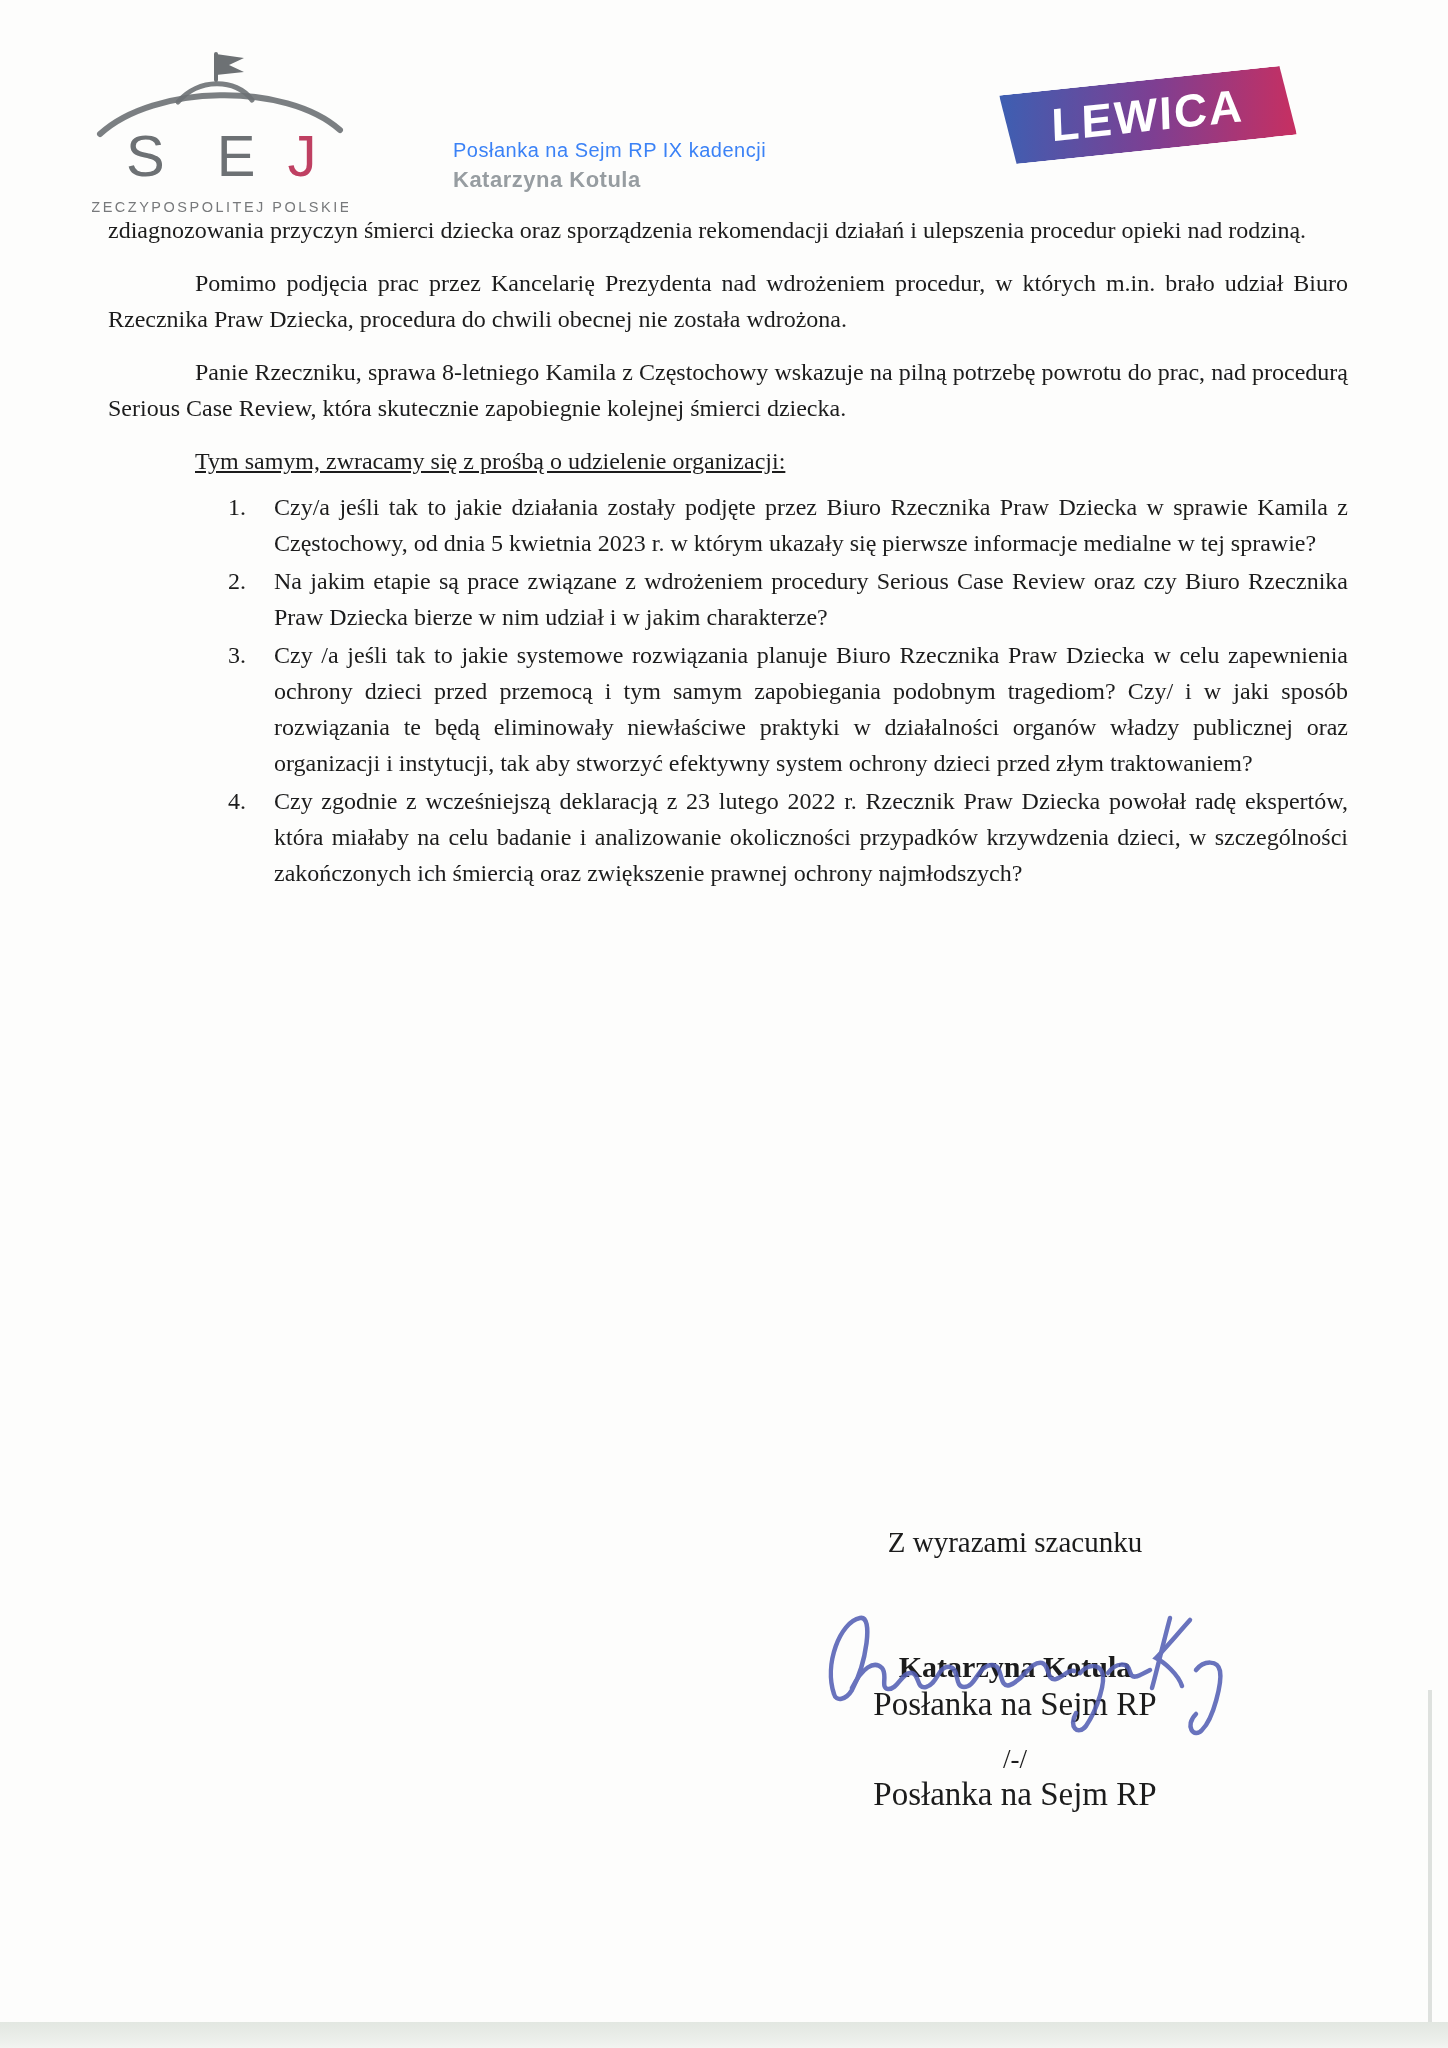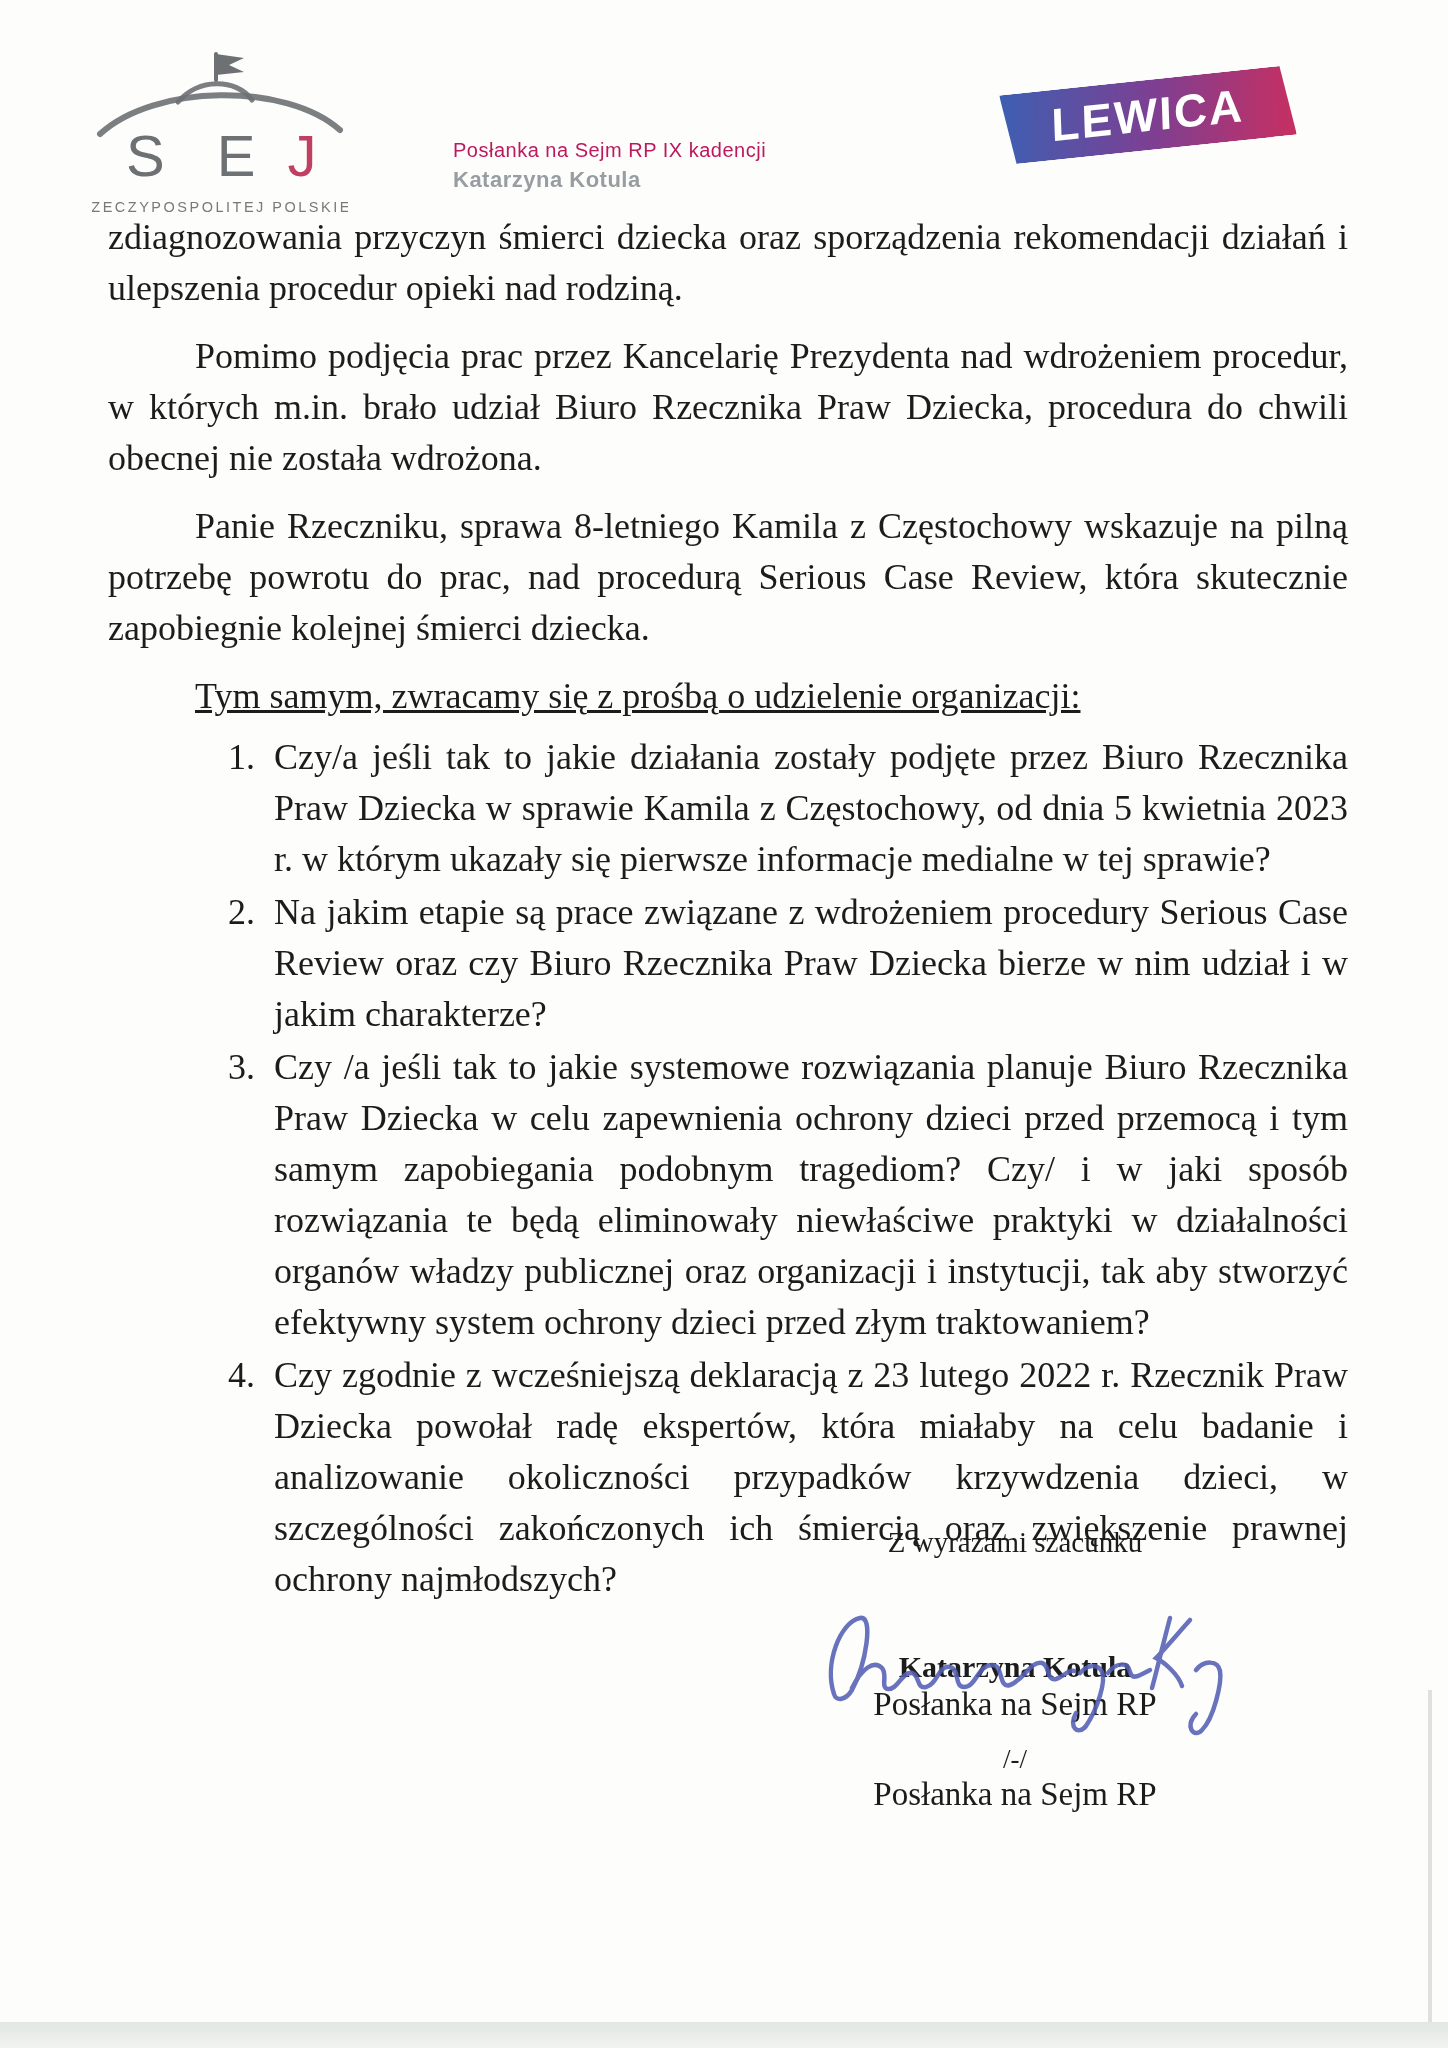--- a/index.html
+++ b/index.html
@@ -9,40 +9,40 @@
     width:1448px;height:2048px;
     background:#fdfdfc;
     overflow:hidden;
     font-family:"Liberation Serif", serif;
     color:#1c1c1c;
   }
 
   
   .sejm-logo{position:absolute;left:92px;top:44px;width:256px;height:176px;}
   .sender{position:absolute;left:453px;top:138px;font-family:"Liberation Sans",sans-serif;line-height:1.25;}
-  .sender .line1{font-size:20px;color:#be185d;letter-spacing:.5px;}
+  .sender .line1{font-size:20px;color:#3b82f6;letter-spacing:.5px;}
   .sender .line2{font-size:22px;color:#989fa;color:#979da1;font-weight:bold;letter-spacing:.5px;margin-top:3px;}
 
   .lewica{
     position:absolute;left:1002px;top:80px;width:292px;height:70px;
     transform:rotate(-6deg);
     background:linear-gradient(97deg,var(--lewica-start,#3d5fb2) 0%,#7e3f92 52%,var(--lewica-end,#c72f61) 100%);
     clip-path:polygon(0 0,96.5% 0,100% 100%,3.5% 100%);
     display:flex;align-items:center;justify-content:center;
   }
   .lewica .word{
     font-family:"Liberation Sans",sans-serif;
     font-weight:800;font-size:46px;color:#ffffff;letter-spacing:2px;
     transform:skewX(-4deg);
   }
 
   
   .letter{
     position:absolute;left:108px;top:212px;width:1240px;
-    font-size:36px;line-height:51px;text-align:justify;
+    font-size:24px;line-height:36px;text-align:justify;
   }
   .letter p{margin:0 0 17px 0;}
   .letter p.indent{text-indent:87px;}
   .req-heading{margin:1px 0 10px 0;text-indent:87px;}
   .req-heading span{text-decoration:underline;}
 
   .questions{counter-reset:q;margin:0 0 0 120px;}
   .q-item{counter-increment:q;display:flex;margin:0 0 2px 0;}
   .q-num{flex:0 0 46px;}
   .q-num::before{content:counter(q) ".";}

